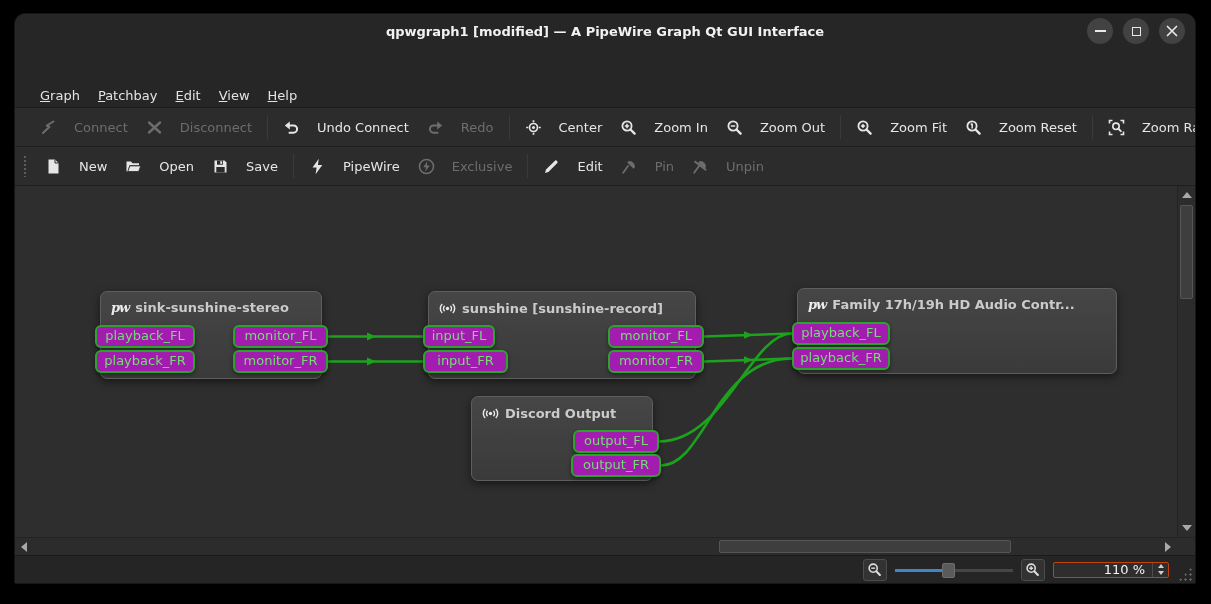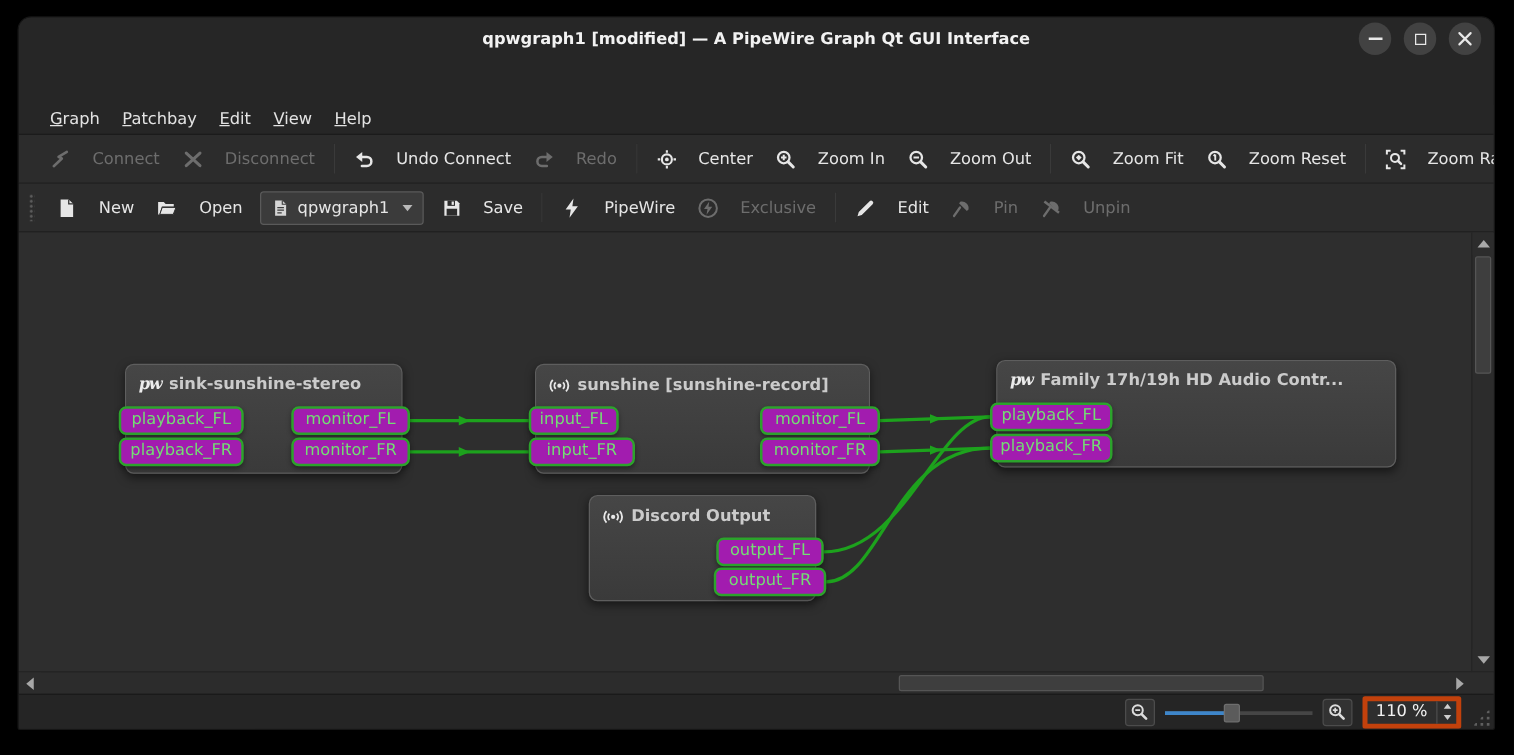--- a/index.html
+++ b/index.html
@@ -79,22 +79,22 @@
     display:flex; align-items:center; justify-content:flex-end; gap:8px;
     padding-right:26px; flex:none; position:relative; }
   .sb-zoom-btn { width:24px; height:22px; background:#323232; border:1px solid #4c4c4c;
     border-radius:3px; display:flex; align-items:center; justify-content:center;
     color:#dcdcdc; }
   .slider { position:relative; width:118px; height:18px; }
   .slider-track { position:absolute; left:0; right:0; top:8px; height:3px; background:#464646; }
   .slider-fill { position:absolute; left:0; top:8px; height:3px; width:45%; background:#3e86ca; }
   .slider-handle { position:absolute; left:calc(45% - 6px); top:2px; width:13px; height:15px;
     background:#5b5b5b; border:1px solid #6e6e6e; border-radius:2px; }
-  .spinbox { display:flex; height:26px; background:#2e2e2e; border:4px solid #c2410c;
-    border-radius:2px; align-items:stretch; }
+  .spinbox { display:flex; height:16px; background:#2e2e2e; border:1px solid #c2410c;
+    border-radius:2px; align-items:stretch;padding-left:43px; }
   .spin-value { color:#f2f2f2; padding:0 7px; display:flex; align-items:center; }
   .spin-arrows { width:16px; border-left:1px solid #4c4c4c; display:flex;
     flex-direction:column; }
   .spin-up,.spin-down { flex:1; display:flex; align-items:center; justify-content:center; }
   .tri-up-s { width:0; height:0; border-left:3.5px solid transparent; border-right:3.5px solid transparent; border-bottom:4.5px solid #cfcfcf; }
   .tri-down-s { width:0; height:0; border-left:3.5px solid transparent; border-right:3.5px solid transparent; border-top:4.5px solid #cfcfcf; }
   .resize-grip { position:absolute; right:3px; bottom:2px; width:14px; height:14px;
     background-image:radial-gradient(#5f5f5f 1.1px, transparent 1.3px);
     background-size:5px 5px; clip-path:polygon(100% 0, 100% 100%, 0 100%); }
 </style>
@@ -218,29 +218,20 @@
           <path d="M10 1.5 V5 H13.5" fill="none" stroke="#2c2c2c" stroke-width="1"></path>
         </svg>
       <span>New</span>
     </div>
     <div class="tb-btn">
       <svg class="ic" viewBox="0 0 17 17">
           <path d="M1.5 13.5 V3.5 H6 L7.5 5.2 H14 V7.2 H4.5 L2.6 13.5 Z" fill="currentColor"></path>
           <path d="M4.8 7.9 H15.8 L13.6 13.5 H2.8 Z" fill="currentColor" stroke="#2c2c2c" stroke-width="0.8"></path>
         </svg>
       <span>Open</span>
-    </div>
-    <div class="combobox">
-      <svg class="ic" viewBox="0 0 17 17" style="width:15px;height:15px;color:#d5d5d5">
-          <path d="M3.5 1.5 H10 L13.5 5 V15.5 H3.5 Z" fill="currentColor"></path>
-          <path d="M10 1.5 V5 H13.5" fill="none" stroke="#3b3b3b" stroke-width="1"></path>
-          <path d="M5.5 8 H11.5 M5.5 10.4 H11.5 M5.5 12.8 H9.5" stroke="#3b3b3b" stroke-width="1.1"></path>
-        </svg>
-      <span>qpwgraph1</span>
-      <span class="combo-arrow"></span>
     </div>
     <div class="tb-btn">
       <svg class="ic" viewBox="0 0 17 17">
           <path d="M2.5 2.5 H12.5 L14.5 4.5 V14.5 H2.5 Z" fill="currentColor"></path>
           <rect x="5" y="2.5" width="6" height="4.2" fill="#2c2c2c"></rect>
           <rect x="8.3" y="3.2" width="1.8" height="2.7" fill="currentColor"></rect>
           <rect x="4.3" y="9" width="8.4" height="5.5" fill="#2c2c2c"></rect>
         </svg>
       <span>Save</span>
     </div>

